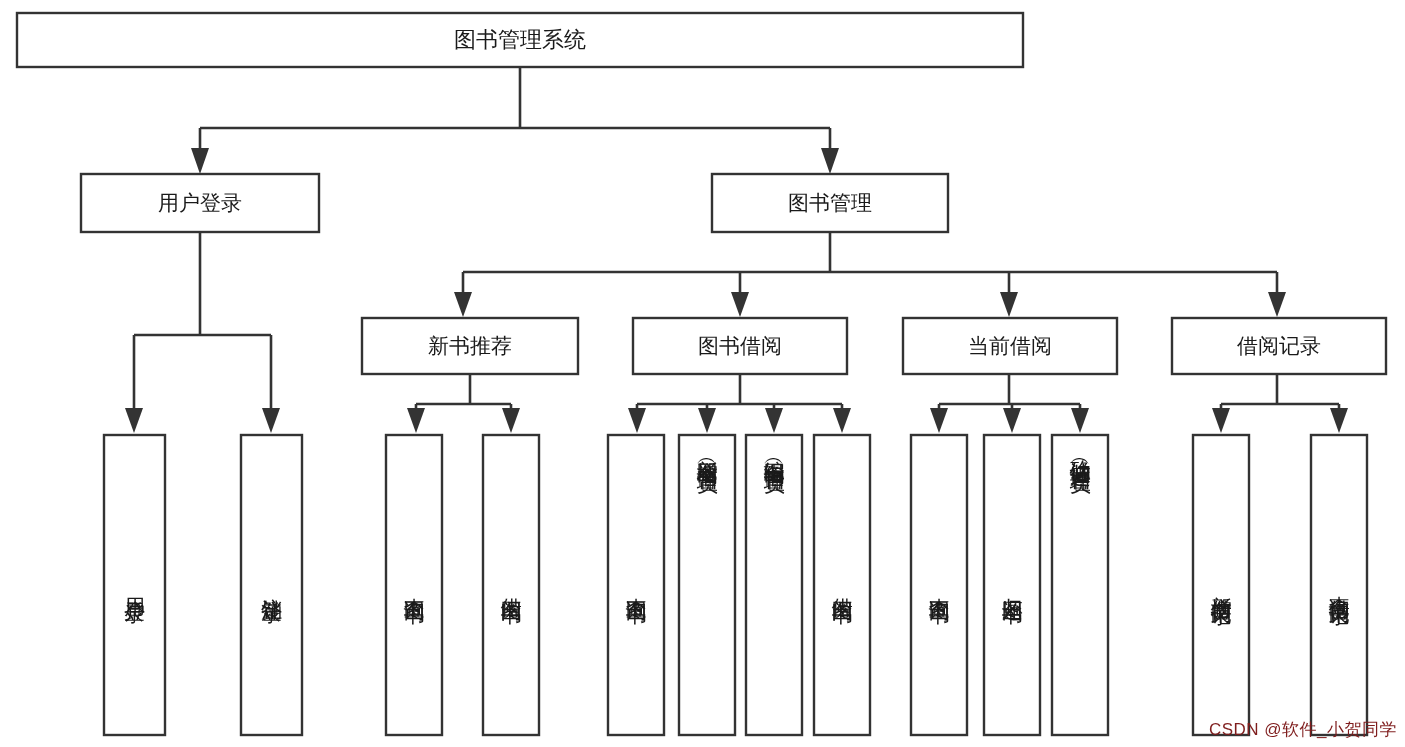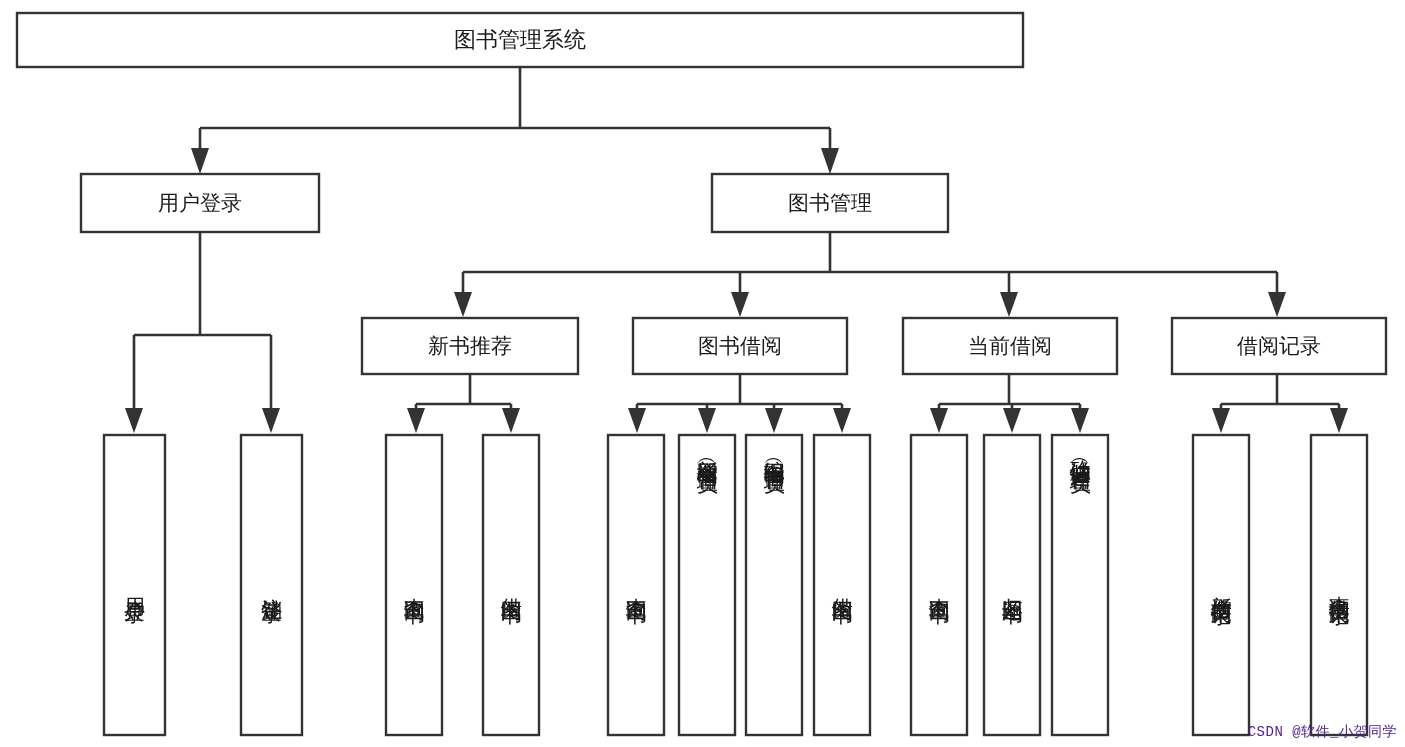--- a/index.html
+++ b/index.html
@@ -62,23 +62,23 @@
     font-size: 21px;
     line-height: 1.08;
     letter-spacing: 2px;
     color: #1a1a1a;
     white-space: nowrap;
   }
   .watermark {
     position: absolute;
     right: 8px;
     bottom: 6px;
-    font-family: Liberation Mono, monospace;
-    font-size: 14px;
-    color: #4c1d95;
+    font-family: Liberation Sans, sans-serif;
+    font-size: 17px;
+    color: #7f1d1d;
     letter-spacing: 0.5px;
     white-space: nowrap;
     pointer-events: none;
   }
 </style>
 </head>
 <body>
 
 <svg id="diagram" viewBox="0 0 1405 747" xmlns="http://www.w3.org/2000/svg">
 

